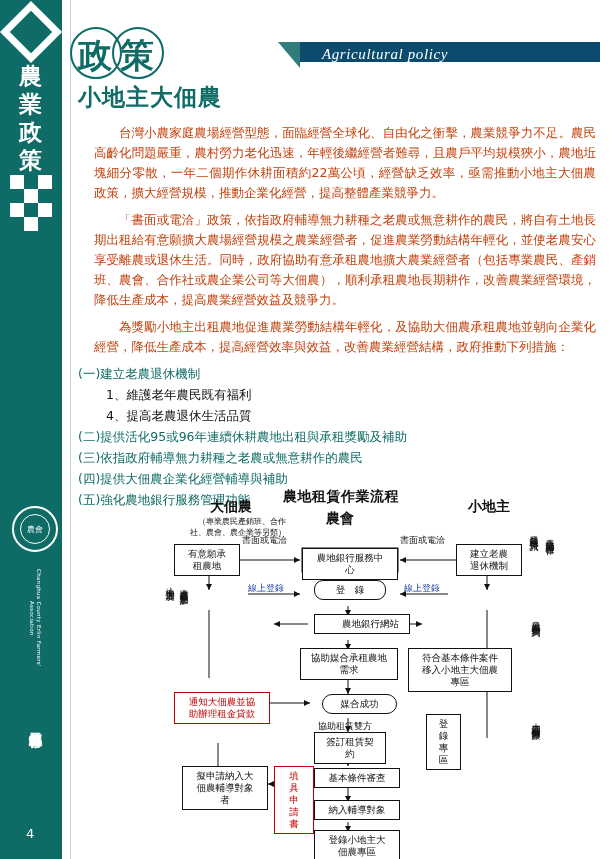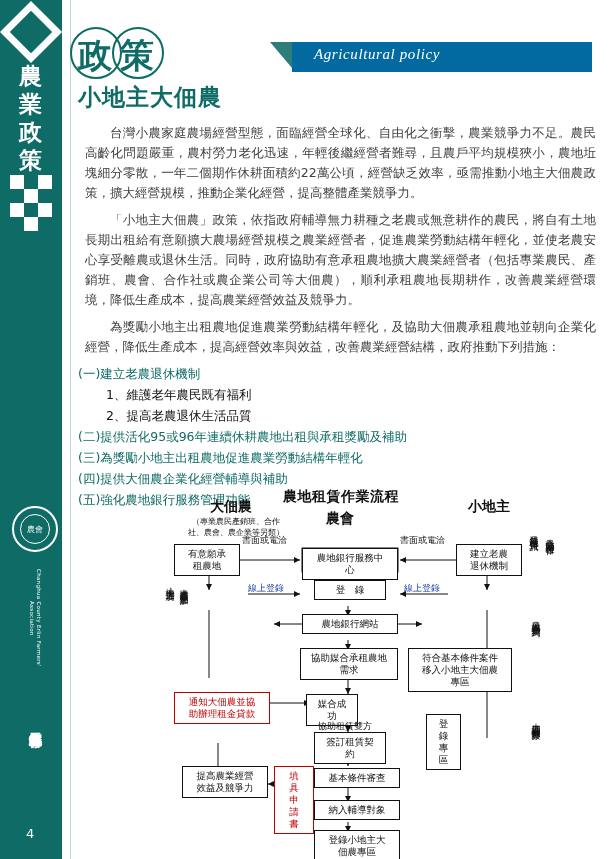--- a/index.html
+++ b/index.html
@@ -85,23 +85,23 @@
     height: 82px; margin: 4px auto 0 auto;
     font-weight: bold;
   }
   
   .vline {
     position:absolute; left: 70px; top: 0; width: 1px; height: 859px;
     background: #b9d8d6;
   }
   
   .header-band {
-    position:absolute; left: 292px; top: 42px;
-    width: 300px; height: 30px;
-    background: #0369a1;
+    position:absolute; left: 300px; top: 42px;
+    width: 300px; height: 20px;
+    background: #0c4a6e;
     border-radius: 0 0 0 0;
   }
   .header-band:after{
     content:""; position:absolute; left:-22px; top:0;
     border-top: 26px solid #2f7d7a;
     border-left: 22px solid transparent;
   }
   .header-band span {
     position:absolute; left: 22px; top: 4px;
     color: #ffffff; font-size: 15px; letter-spacing: .6px;
@@ -131,24 +131,24 @@
   }
   h1.title {
     margin: 0 0 10px 0;
     font-size: 23px;
     color: #0f6b66;
     font-weight: bold;
     letter-spacing: 1px;
     font-family: "DejaVu Sans", "Liberation Sans", sans-serif;
   }
   p.para {
-    margin: 0 0 7px 7px;
+    margin: 0 0 7px 16px;
     font-size: 12.5px;
     line-height: 20px;
-    color: #404040;
+    color: #c2410c;
     text-align: justify;
     text-indent: 25px;
   }
   .numitem {
     font-size: 12.5px; line-height: 20px; color: #0f6b66;
     margin: 0 0 1px 0;
   }
   .numitem.black { color: #111111; padding-left: 28px; }
   
   .flow {
@@ -222,37 +222,37 @@
 <div class="emblem">
   <span class="circ c1"></span>
     <span class="circ c2"></span>
   <span class="ch ch1">政</span>
   <span class="ch ch2">策</span>
 </div>
 
 <div class="content">
   <h1 class="title">小地主大佃農</h1>
   <p class="para">台灣小農家庭農場經營型態，面臨經營全球化、自由化之衝擊，農業競爭力不足。農民高齡化問題嚴重，農村勞力老化迅速，年輕後繼經營者難尋，且農戶平均規模狹小，農地坵塊細分零散，一年二個期作休耕面積約22萬公頃，經營缺乏效率，亟需推動小地主大佃農政策，擴大經營規模，推動企業化經營，提高整體產業競爭力。</p>
-  <p class="para">「小地主大佃農」政策，依指政府輔導無力耕種之老農或無意耕作的農民，將自有土地長期出租給有意願擴大農場經營規模之農業經營者，促進農業勞動結構年輕化，並使老農安心享受離農或退休生活。同時，政府協助有意承租農地擴大農業經營者（包括專業農民、產銷班、農會、合作社或農企業公司等大佃農），順利承租農地長期耕作，改善農業經營環境，降低生產成本，提高農業經營效益及競爭力。</p>
+  <p class="para">「書面或電洽」政策，依指政府輔導無力耕種之老農或無意耕作的農民，將自有土地長期出租給有意願擴大農場經營規模之農業經營者，促進農業勞動結構年輕化，並使老農安心享受離農或退休生活。同時，政府協助有意承租農地擴大農業經營者（包括專業農民、產銷班、農會、合作社或農企業公司等大佃農），順利承租農地長期耕作，改善農業經營環境，降低生產成本，提高農業經營效益及競爭力。</p>
   <p class="para">為獎勵小地主出租農地促進農業勞動結構年輕化，及協助大佃農承租農地並朝向企業化經營，降低生產成本，提高經營效率與效益，改善農業經營結構，政府推動下列措施：</p>
 
   <div class="numitem">(一)建立老農退休機制</div>
   <div class="numitem black">1、維護老年農民既有福利</div>
-  <div class="numitem black">2、提高老農退休生活品質</div>
+  <div class="numitem black">4、提高老農退休生活品質</div>
   <div class="numitem">(二)提供活化95或96年連續休耕農地出租與承租獎勵及補助</div>
-  <div class="numitem">(三)為獎勵小地主出租農地促進農業勞動結構年輕化</div>
+  <div class="numitem">(三)依指政府輔導無力耕種之老農或無意耕作的農民</div>
   <div class="numitem">(四)提供大佃農企業化經營輔導與補助</div>
   <div class="numitem">(五)強化農地銀行服務管理功能</div>
 </div>
 
 <div class="flow">
   <div class="flow-title">農地租賃作業流程</div>
 
   <div class="col-label" style="left:132px;top:10px;">大佃農</div>
-  <div class="col-sub" style="left:108px;top:28px;text-align:center;">（專業農民產銷班、合作社、農會、農企業等另類）</div>
+  <div class="col-sub" style="left:108px;top:28px;text-align:right;">（專業農民產銷班、合作社、農會、農企業等另類）</div>
   <div class="col-label" style="left:248px;top:22px;">農會</div>
   <div class="col-label" style="left:390px;top:10px;">小地主</div>
 
   <svg class="lines">
     <defs>
       <marker id="ah" markerWidth="7" markerHeight="7" refX="6" refY="3" orient="auto">
         <path d="M0,0 L6,3 L0,6 Z" fill="#111"></path>
       </marker>
     </defs>
     <g stroke="#111" stroke-width="1" fill="none" marker-end="url(#ah)">
@@ -280,31 +280,31 @@
       <line x1="131" y1="122" x2="131" y2="190"></line>
       <line x1="409" y1="122" x2="409" y2="250"></line>
       <rect x="224" y="60" width="96" height="24" fill="none"></rect>
     </g>
   </svg>
 
   <div class="bx" style="left:96px;top:56px;width:66px;">有意願承租農地</div>
   <div class="bx" style="left:224px;top:60px;width:96px;">農地銀行服務中心</div>
   <div class="bx" style="left:378px;top:56px;width:66px;">建立老農退休機制</div>
 
-  <div class="bx" style="left:236px;top:92px;width:72px;">登　錄</div>
-  <div class="bx" style="left:224px;top:126px;width:96px;">農地銀行網站</div>
+  <div class="bx" style="left:236px;top:92px;width:72px;border-radius:9px;">登　錄</div>
+  <div class="bx" style="left:236px;top:126px;width:96px;text-align:right;">農地銀行網站</div>
 
   <div class="bx" style="left:222px;top:160px;width:98px;">協助媒合承租農地需求</div>
   <div class="bx" style="left:330px;top:160px;width:104px;">符合基本條件案件移入小地主大佃農專區</div>
 
-  <div class="bx" style="left:228px;top:206px;width:52px;">媒合成功</div>
+  <div class="bx" style="left:244px;top:206px;width:75px;border-radius:10px;">媒合成功</div>
   <div class="bx" style="left:236px;top:244px;width:72px;">簽訂租賃契約</div>
   <div class="bx" style="left:348px;top:226px;width:35px;">登錄專區</div>
 
-  <div class="bx" style="left:104px;top:278px;width:86px;">提高農業經營效益及競爭力</div>
+  <div class="bx" style="left:104px;top:278px;width:86px;">擬申請納入大佃農輔導對象者</div>
   <div class="bx red" style="left:196px;top:278px;width:40px;">填具申請書</div>
   <div class="bx" style="left:236px;top:280px;width:86px;">基本條件審查</div>
   <div class="bx" style="left:236px;top:312px;width:86px;">納入輔導對象</div>
   <div class="bx" style="left:236px;top:342px;width:86px;">登錄小地主大佃農專區</div>
 
   <div class="bx red" style="left:96px;top:204px;width:96px;">通知大佃農並協助辦理租金貸款</div>
 
   <div class="lbl" style="left:164px;top:46px;">書面或電洽</div>
   <div class="lbl" style="left:322px;top:46px;">書面或電洽</div>
   <div class="lbl blue" style="left:170px;top:94px;">線上登錄</div>

